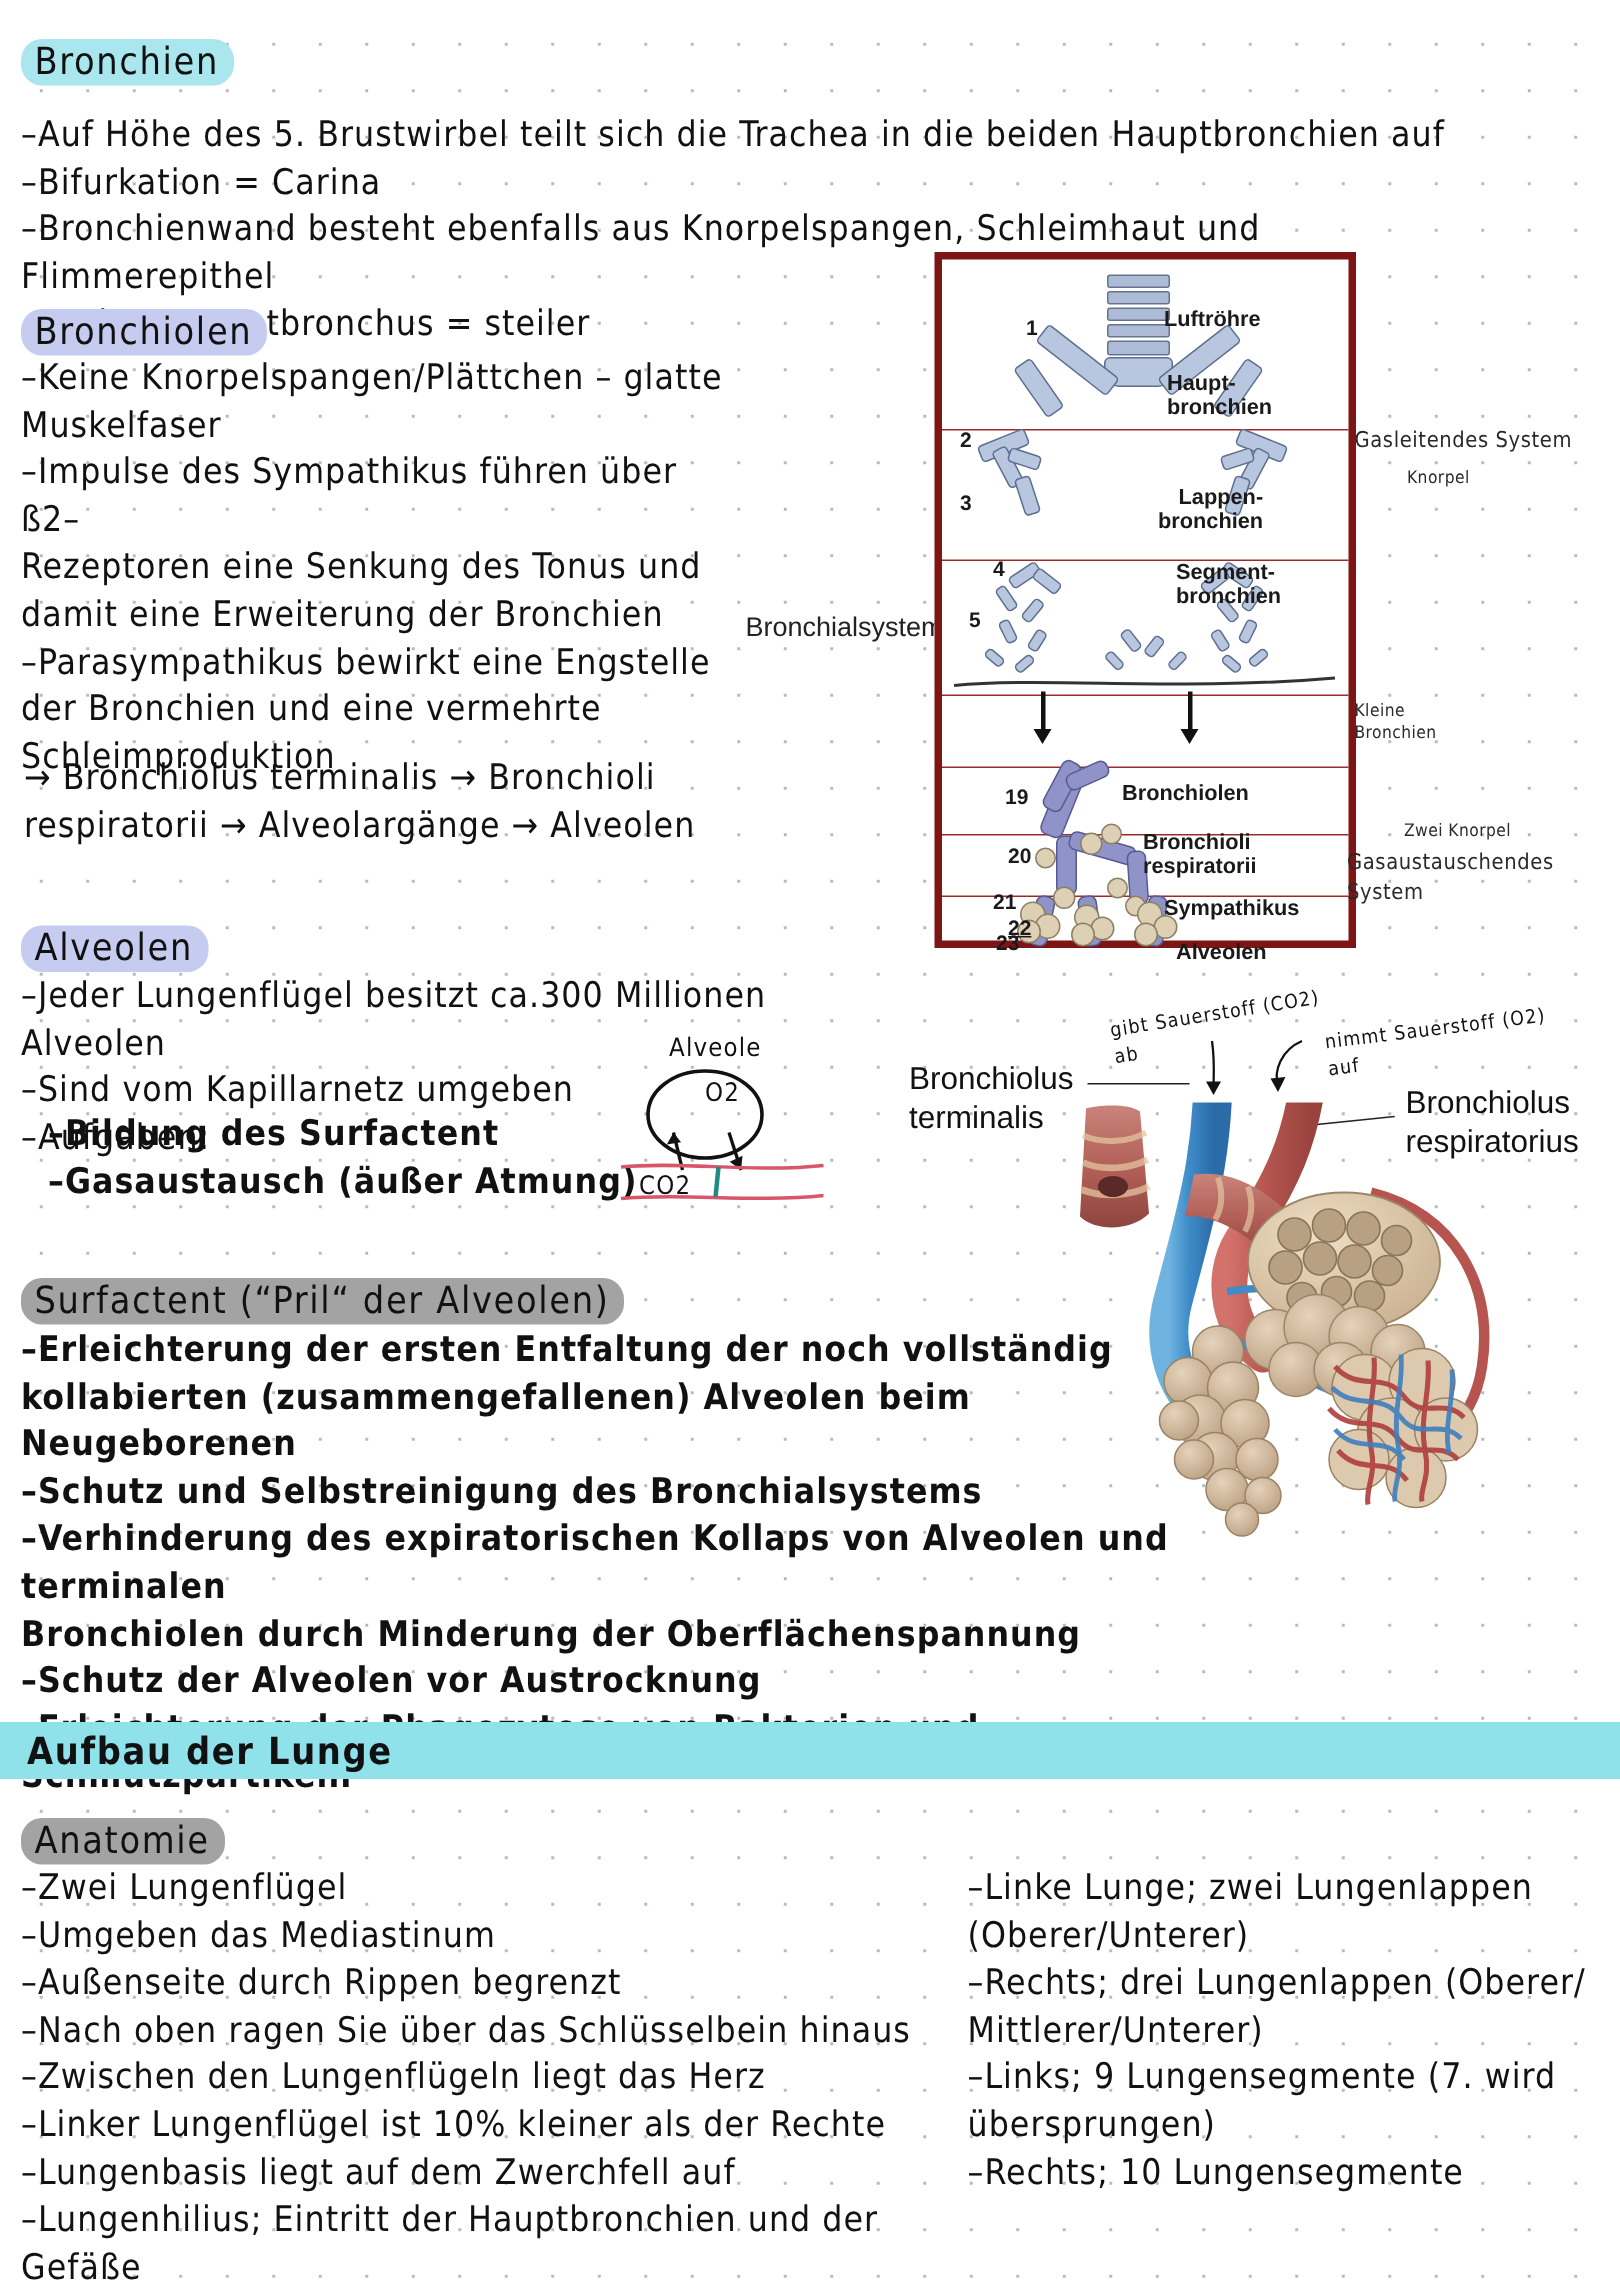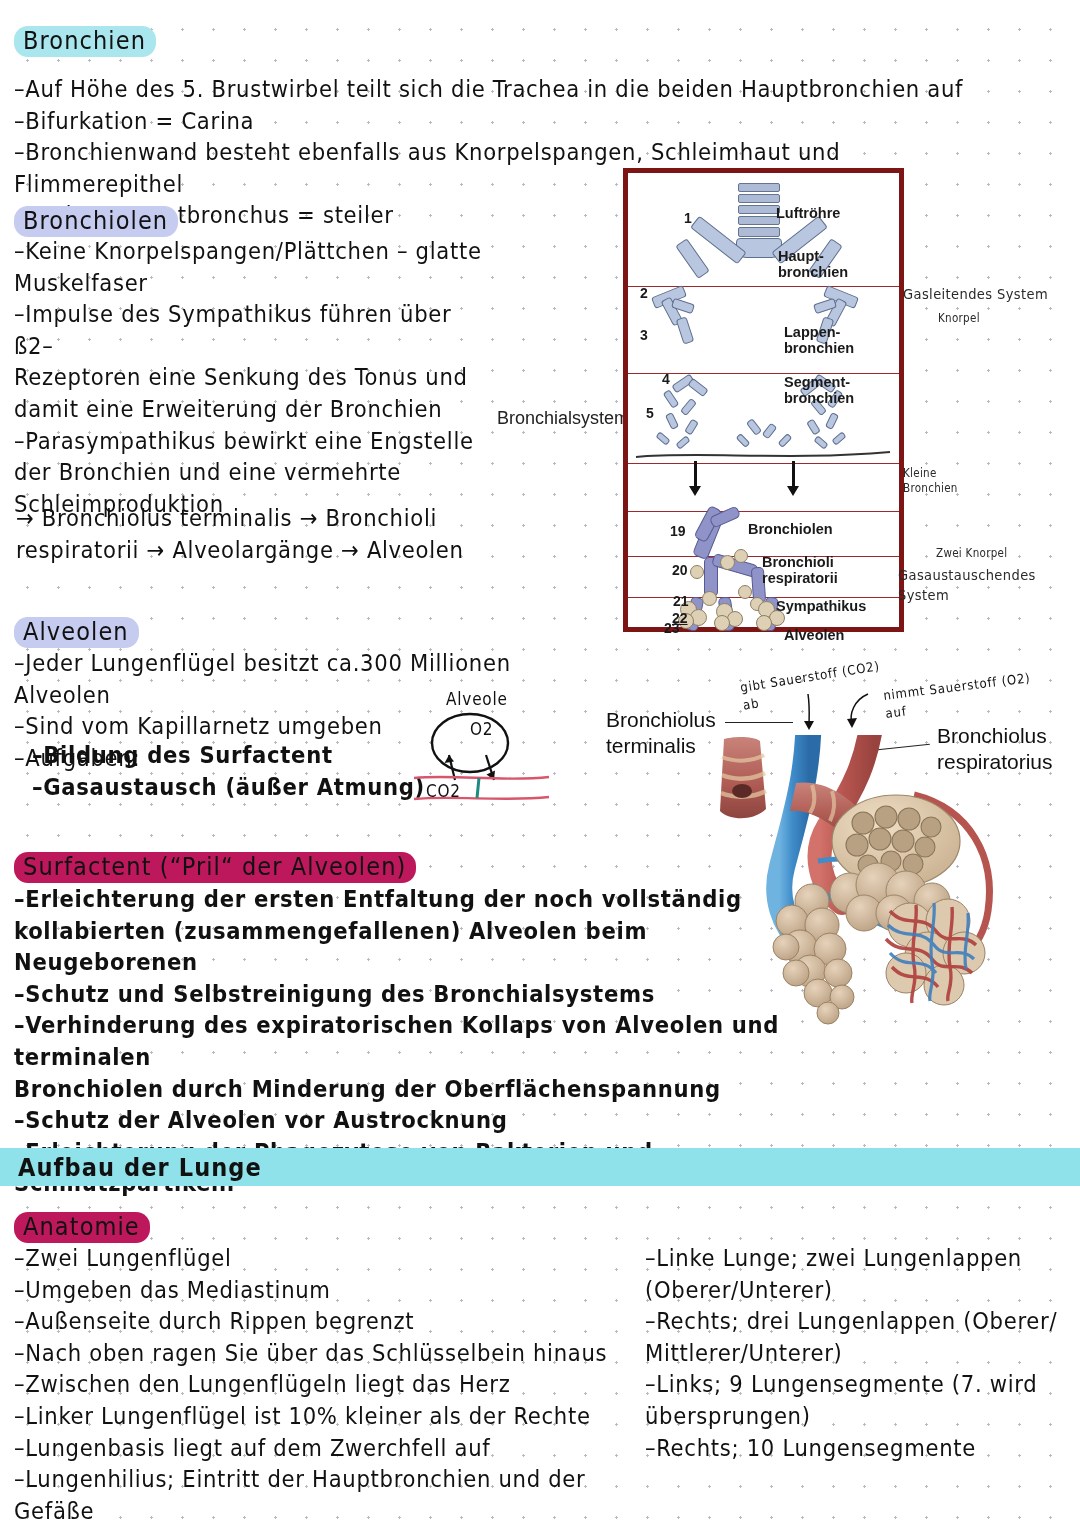--- a/index.html
+++ b/index.html
@@ -34,21 +34,21 @@
   .hl {
     display: inline-block;
     padding: 1px 10px 2px 9px;
     border-radius: 14px;
     font-size: 25px;
     letter-spacing: 1.1px;
     line-height: 1.12;
   }
   .hl-cyan   { background: #a9e6ee; }
   .hl-violet { background: #c6cbf0; }
-  .hl-orange { background: #be185d; }
+  .hl-orange { background: #a3a3a3; }
 
   .banner {
     position: absolute;
     left: 0;
     width: 1080px;
     background: #8fe1ea;
     height: 38px;
   }
   .banner span {
     position: absolute;
@@ -350,28 +350,28 @@
   <div class="alv-cluster" style="left:141px; top:437px; width:14px; height:14px;"></div>
   <div class="alv-cluster" style="left:128px; top:442px; width:14px; height:14px;"></div>
 
   <div class="diag-num" style="left:56px;  top:37px;">1</div>
   <div class="diag-num" style="left:12px;  top:112px;">2</div>
   <div class="diag-num" style="left:12px;  top:154px;">3</div>
   <div class="diag-num" style="left:34px;  top:198px;">4</div>
   <div class="diag-num" style="left:18px;  top:232px;">5</div>
   <div class="diag-num" style="left:42px;  top:350px;">19</div>
   <div class="diag-num" style="left:44px;  top:389px;">20</div>
-  <div class="diag-num" style="left:34px;  top:420px;margin-left:11px;">21</div>
+  <div class="diag-num" style="left:34px;  top:420px;">21</div>
   <div class="diag-num" style="left:44px;  top:437px;text-decoration:underline;">22</div>
   <div class="diag-num" style="left:36px;  top:447px;">23</div>
 
   <div class="diag-lbl" style="left:148px; top:33px;">Luftröhre</div>
   <div class="diag-lbl" style="left:150px; top:76px; white-space:pre-line;">Haupt-
 bronchien</div>
-  <div class="diag-lbl" style="left:156px; top:152px; white-space:pre-line;">Lappen-
+  <div class="diag-lbl" style="left:144px; top:152px; white-space:pre-line;text-align:right;">Lappen-
 bronchien</div>
   <div class="diag-lbl" style="left:156px; top:202px; white-space:pre-line;">Segment-
 bronchien</div>
   <div class="diag-lbl" style="left:120px; top:349px;">Bronchiolen</div>
   <div class="diag-lbl" style="left:134px; top:382px; white-space:pre-line;">Bronchioli
 respiratorii</div>
   <div class="diag-lbl" style="left:148px; top:426px;">Sympathikus</div>
   <div class="diag-lbl" style="left:156px; top:455px;">Alveolen</div>
 </div>
 

